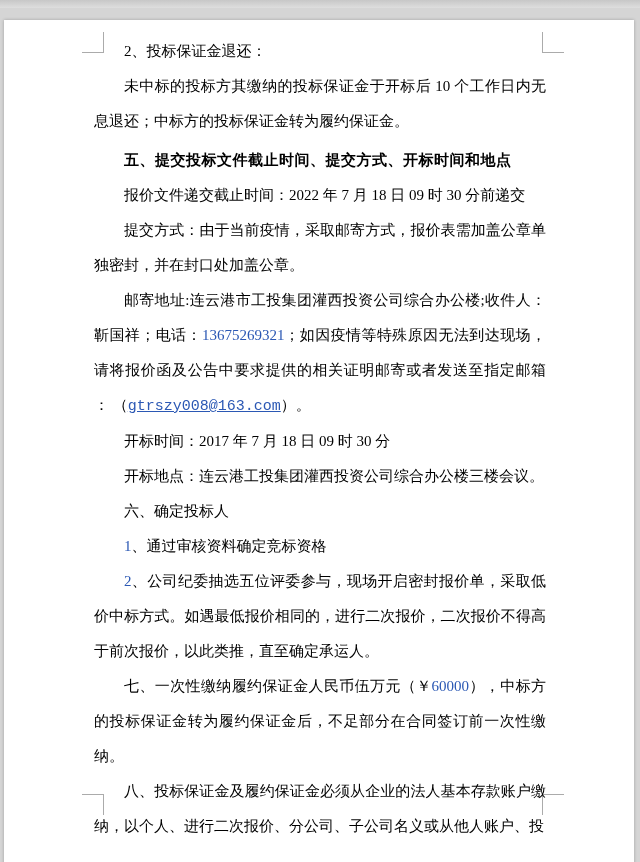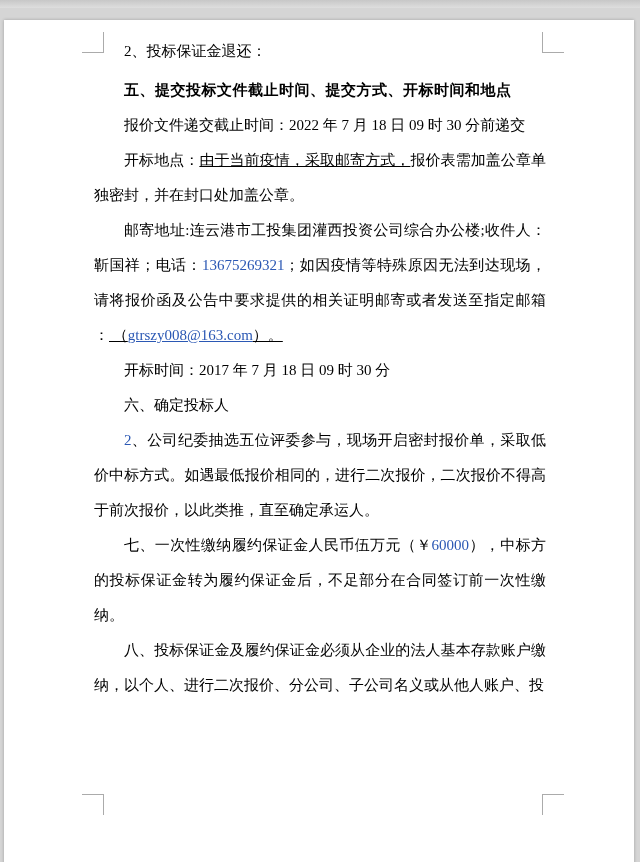--- a/index.html
+++ b/index.html
@@ -63,38 +63,41 @@
   .para.heading {
     font-weight: bold;
     margin-top: 4px;
     letter-spacing: 0.5px;
   }
   .para.clamp {
     max-height: 70px;
     overflow: hidden;
   }
   .seg-blue { color: var(--accent-blue, #2b58b4); }
-  .seg-underline { text-decoration: underline; }
-  .seg-blue-underline { color: var(--accent-blue, #2b58b4); text-decoration: underline; }
+  .seg-underline { }
+  .seg-blue-underline { color: var(--accent-blue, #2b58b4); text-decoration: underline; font-family: Liberation Mono, monospace; }
 </style>
 </head>
 <body>
 
 <div class="canvas">
   <div class="page">
     <div class="mark tl"></div>
     <div class="mark tr"></div>
     <div class="mark bl"></div>
     <div class="mark br"></div>
     <div class="content" id="doc-content">
         <p class="para"><span>2、投标保证金退还：</span></p>
+        <p class="para"><span>未中标的投标方其缴纳的投标保证金于开标后 10 个工作日内无息退还；中标方的投标保证金转为履约保证金。</span></p>
         <p class="para heading"><span>五、提交投标文件截止时间、提交方式、开标时间和地点</span></p>
         <p class="para"><span>报价文件递交截止时间：2022 年 7 月 18 日 09 时 30 分前递交</span></p>
-        <p class="para"><span>开标地点：</span><span class="seg-underline">由于当前疫情，采取邮寄方式，</span><span>报价表需加盖公章单独密封，并在封口处加盖公章。</span></p>
+        <p class="para"><span>提交方式：</span><span class="seg-underline">由于当前疫情，采取邮寄方式，</span><span>报价表需加盖公章单独密封，并在封口处加盖公章。</span></p>
         <p class="para"><span>邮寄地址:连云港市工投集团灌西投资公司综合办公楼;收件人：靳国祥；电话：</span><span class="seg-blue">13675269321</span><span>；如因疫情等特殊原因无法到达现场，请将报价函及公告中要求提供的相关证明邮寄或者发送至指定邮箱 ：</span><span class="seg-underline">  （</span><span class="seg-blue-underline">gtrszy008@163.com</span><span class="seg-underline">）。</span></p>
         <p class="para"><span>开标时间：2017 年 7 月 18 日 09 时 30 分</span></p>
+        <p class="para"><span>开标地点：连云港工投集团灌西投资公司综合办公楼三楼会议。</span></p>
         <p class="para"><span>六、确定投标人</span></p>
+        <p class="para"><span class="seg-blue">1</span><span>、通过审核资料确定竞标资格</span></p>
         <p class="para"><span class="seg-blue">2</span><span>、公司纪委抽选五位评委参与，现场开启密封报价单，采取低价中标方式。如遇最低报价相同的，进行二次报价，二次报价不得高于前次报价，以此类推，直至确定承运人。</span></p>
         <p class="para"><span>七、一次性缴纳履约保证金人民币伍万元（￥</span><span class="seg-blue">60000</span><span>），中标方的投标保证金转为履约保证金后，不足部分在合同签订前一次性缴纳。</span></p>
         <p class="para clamp"><span>八、投标保证金及履约保证金必须从企业的法人基本存款账户缴纳，以个人、进行二次报价、分公司、子公司名义或从他人账户、投</span></p>
       </div>
   </div>
 </div>
 
 </body></html>

